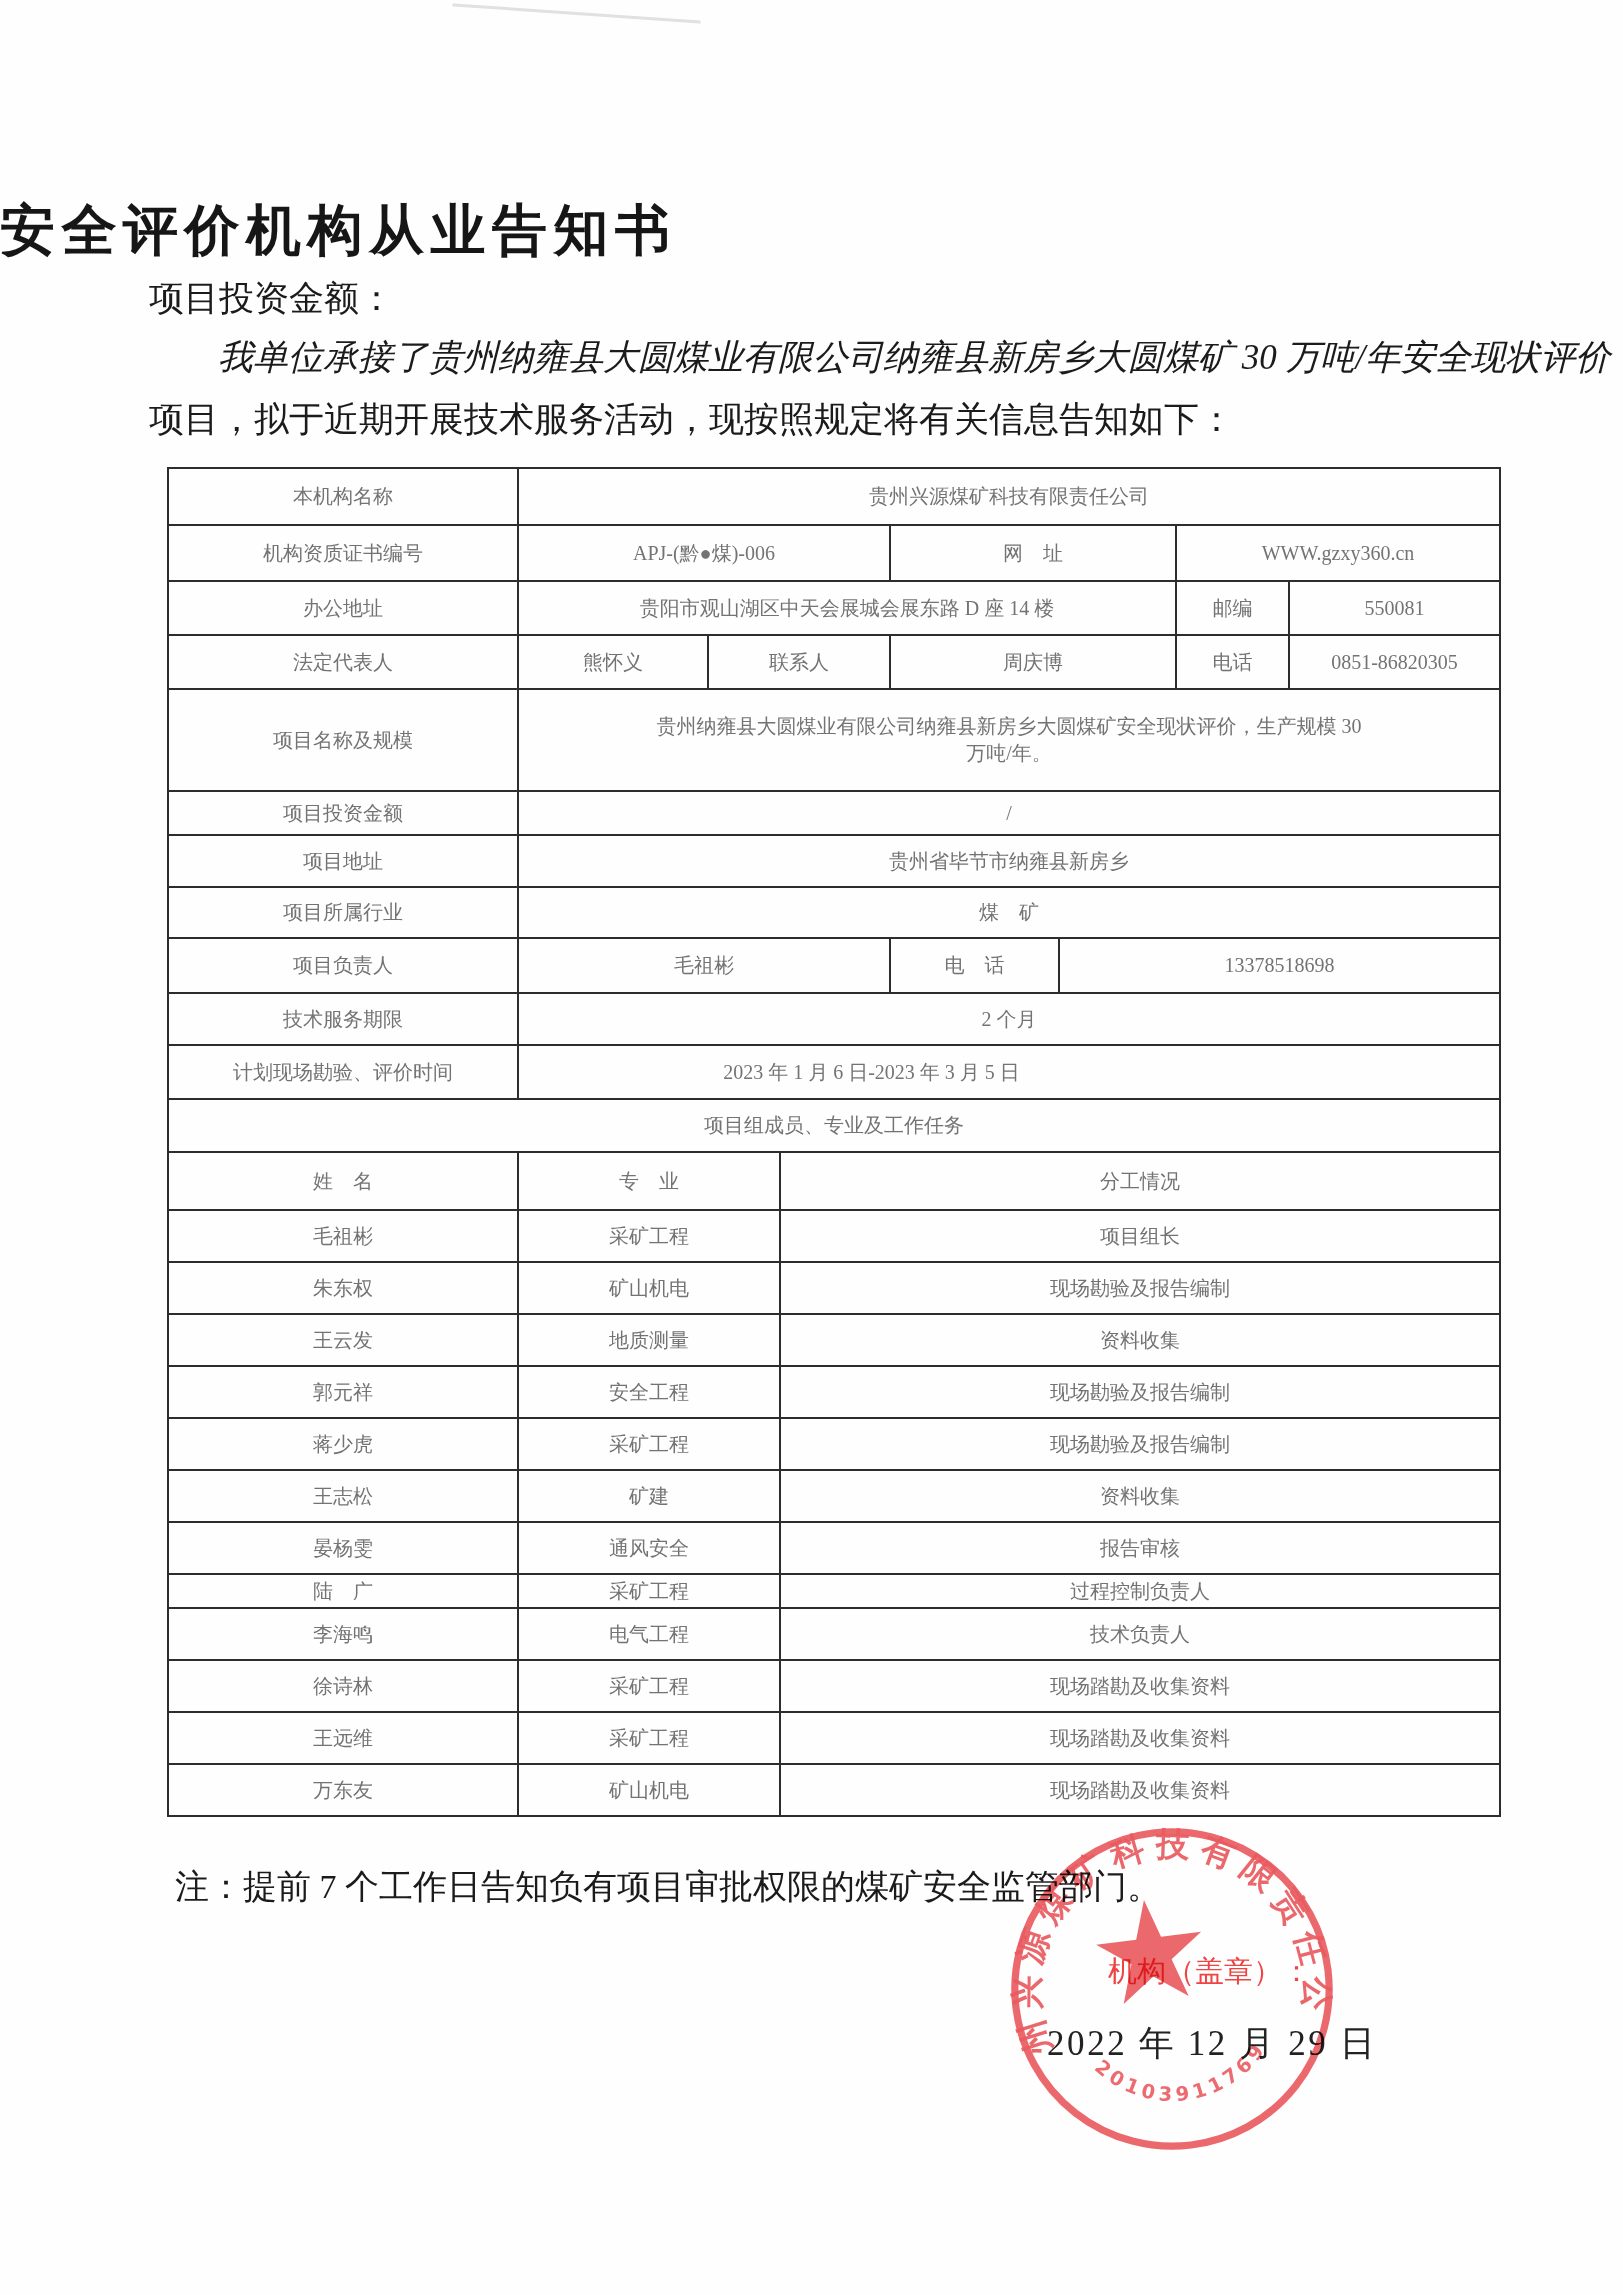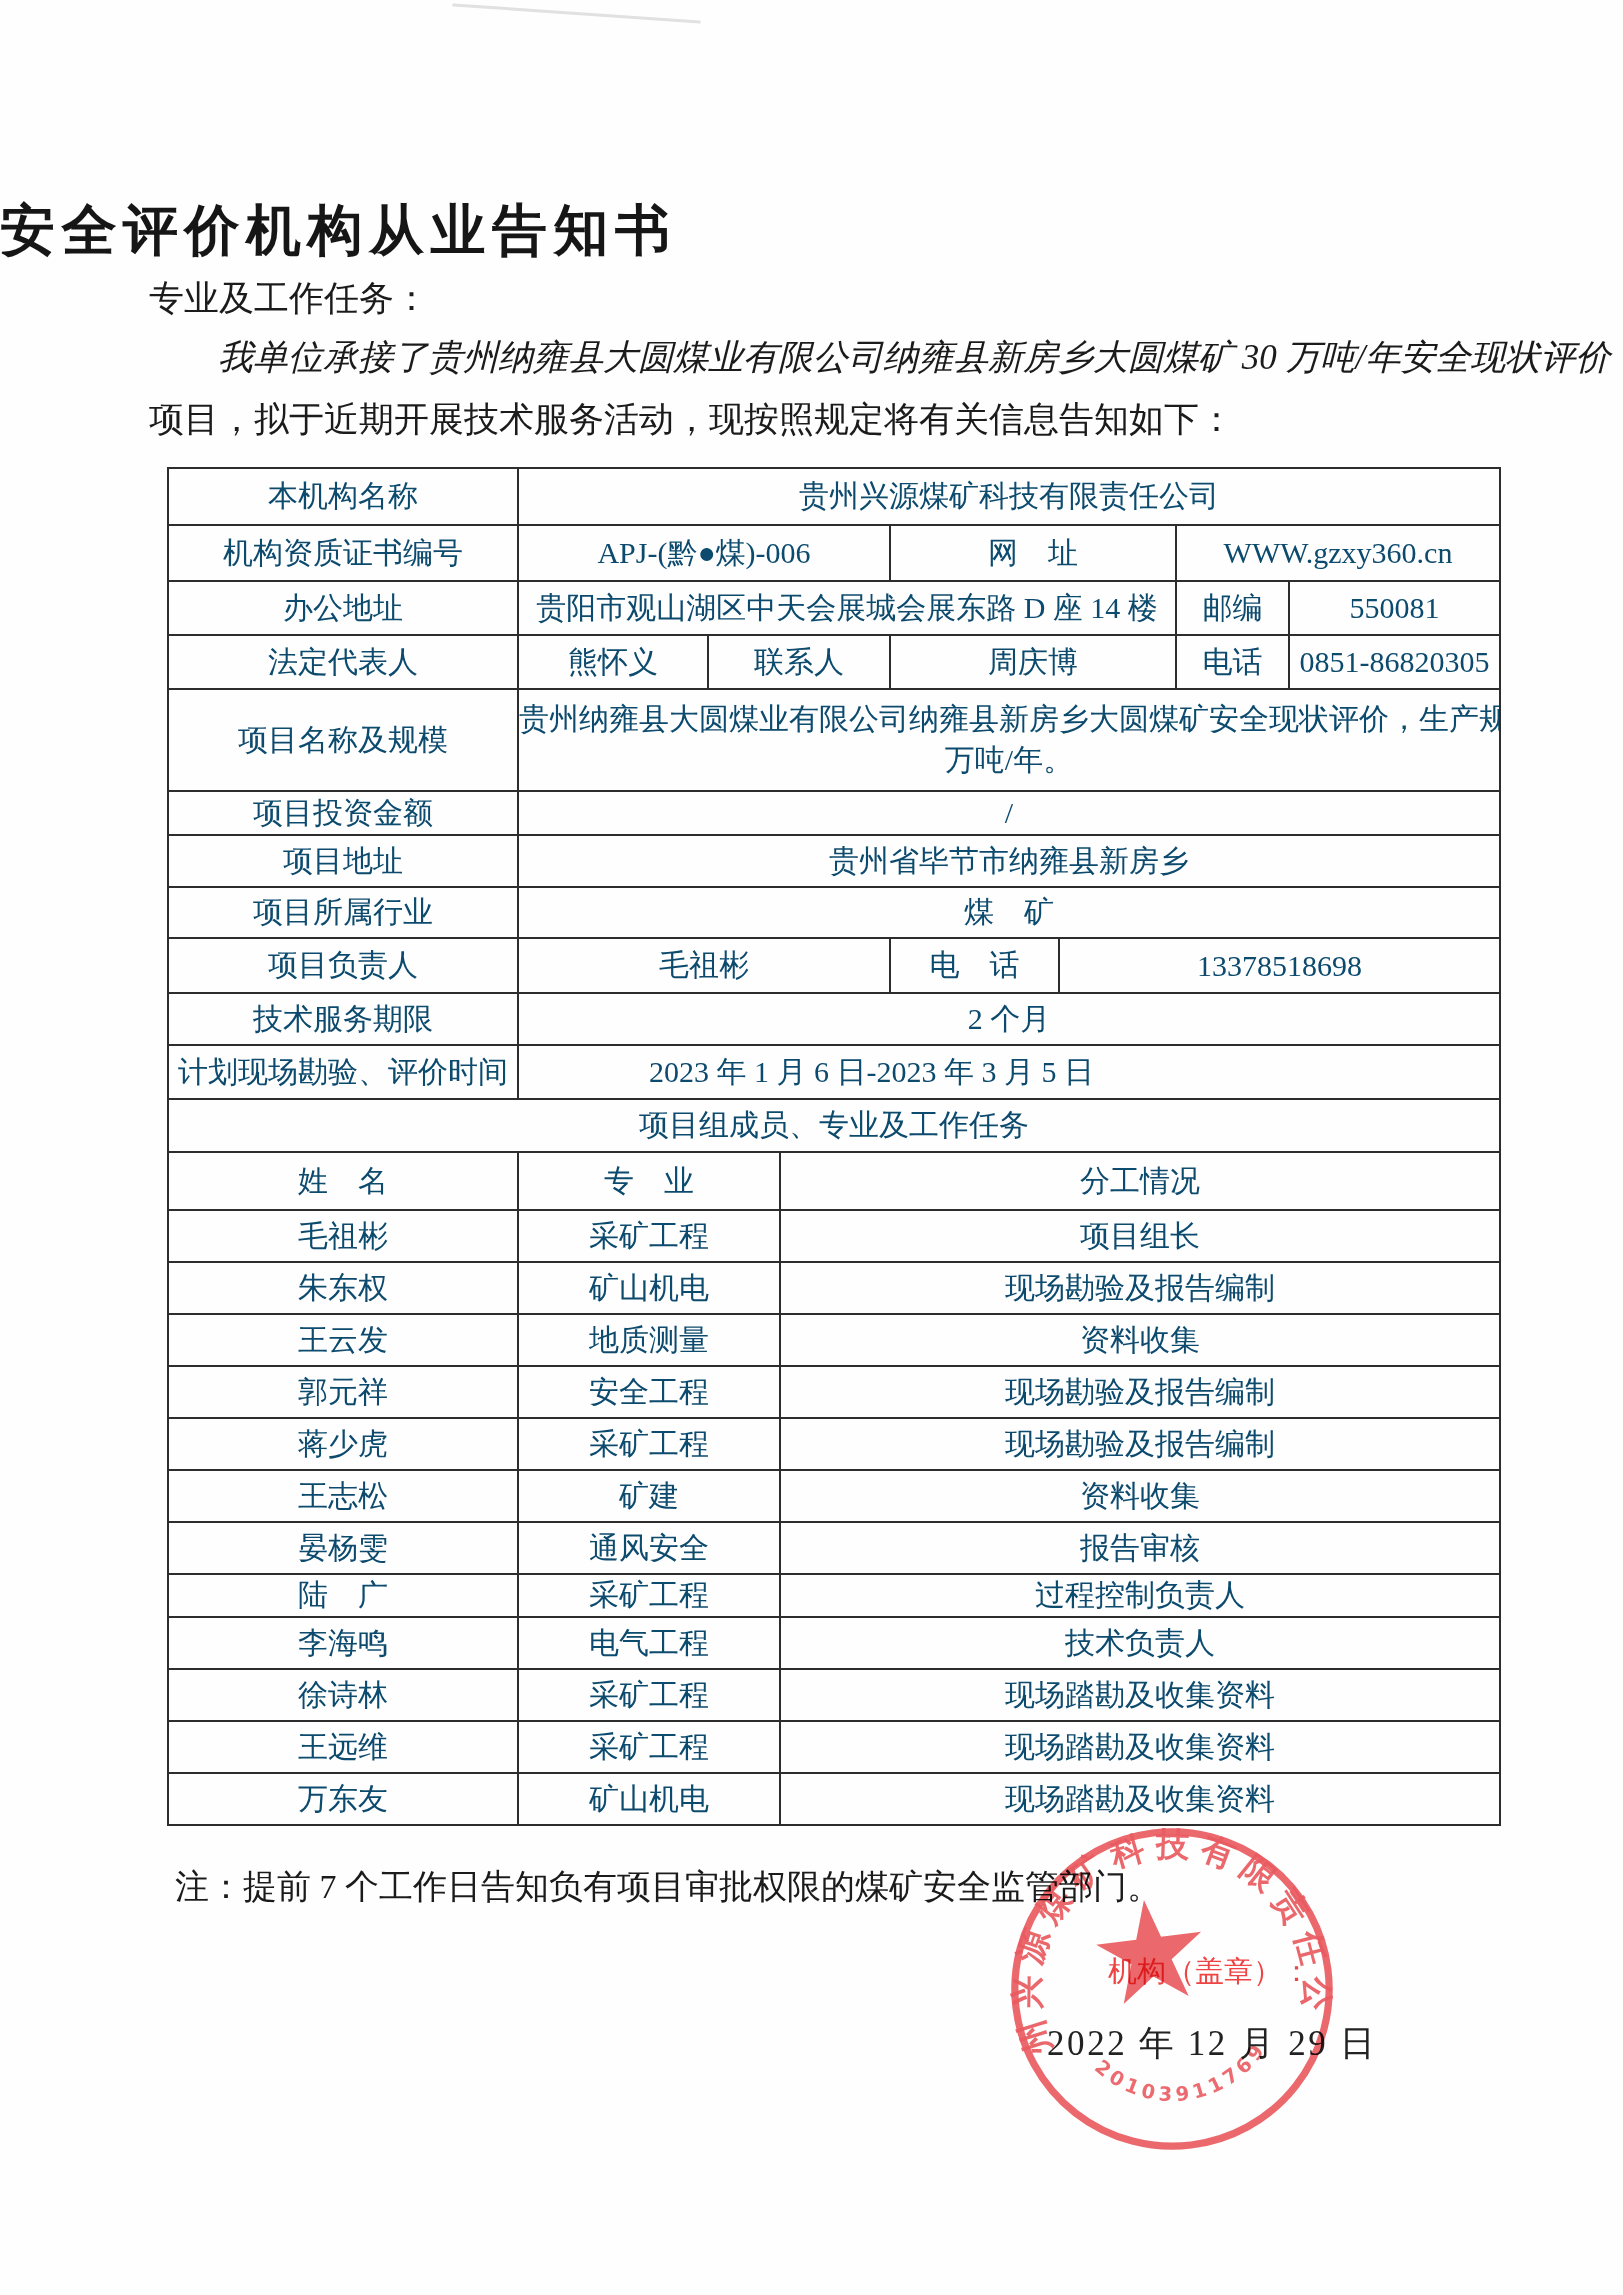--- a/index.html
+++ b/index.html
@@ -28,21 +28,21 @@
   .intro{
     position:absolute;left:149px;top:327px;width:1388px;
     font-size:35px;line-height:62px;color:#1b1b1b;margin:0;
   }
   .intro .l1{display:block;text-indent:69px;white-space:nowrap;font-style:italic;}
   .intro .l2{display:block;white-space:nowrap;}
   table.doc-table{
     position:absolute;left:167px;top:467px;
     width:1332px;border-collapse:collapse;table-layout:fixed;
     border:2.6px solid #2d2d2d;
-    font-size:30px;color:#0c4a6e;
+    font-size:20px;color:#737373;
   }
   table.doc-table td{
     border:2px solid #2d2d2d;
     text-align:center;vertical-align:middle;
     padding:0;overflow:hidden;
   }
   td.lft{text-align:left;padding-left:14.4px;}
   td.cshift{padding-right:308px;}   
   td.dshift{padding-right:419px;}   
   td.namecell{padding-right:39px;}
@@ -68,21 +68,21 @@
 </style>
 </head>
 <body>
 
 <div class="page">
 
   <div class="scan-artifact"></div>
 
   <h1 class="doc-title">安全评价机构从业告知书</h1>
 
-  <div class="addressee">专业及工作任务：</div>
+  <div class="addressee">项目投资金额：</div>
 
   <p class="intro">
     <span class="l1">我单位承接了贵州纳雍县大圆煤业有限公司纳雍县新房乡大圆煤矿 30 万吨/年安全现状评价</span>
     <span class="l2">项目，拟于近期开展技术服务活动，现按照规定将有关信息告知如下：</span>
   </p>
 
   <table class="doc-table">
     <colgroup>
       <col style="width:350px">
         <col style="width:190px">

